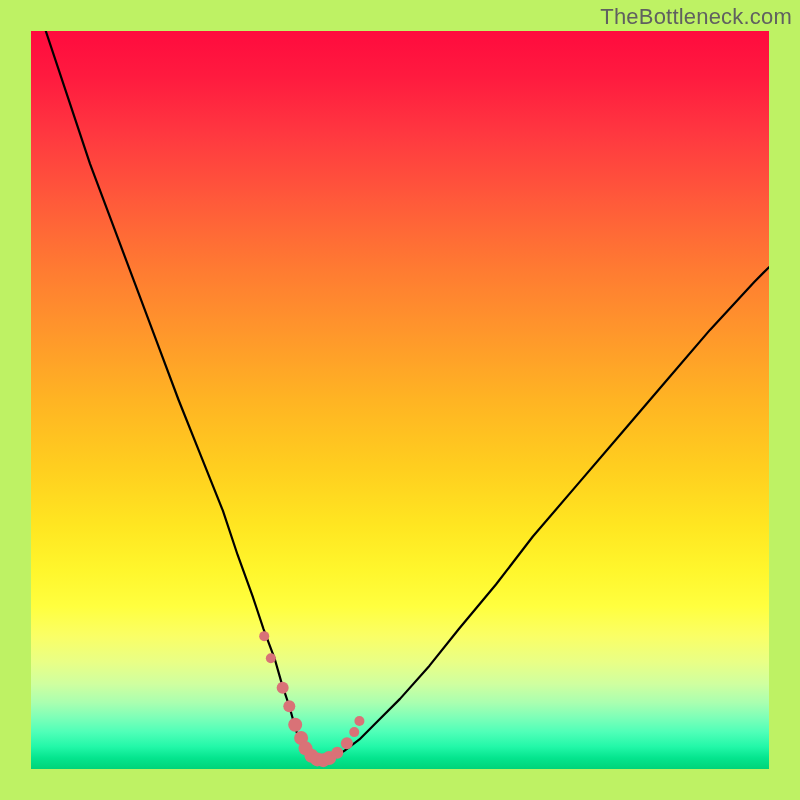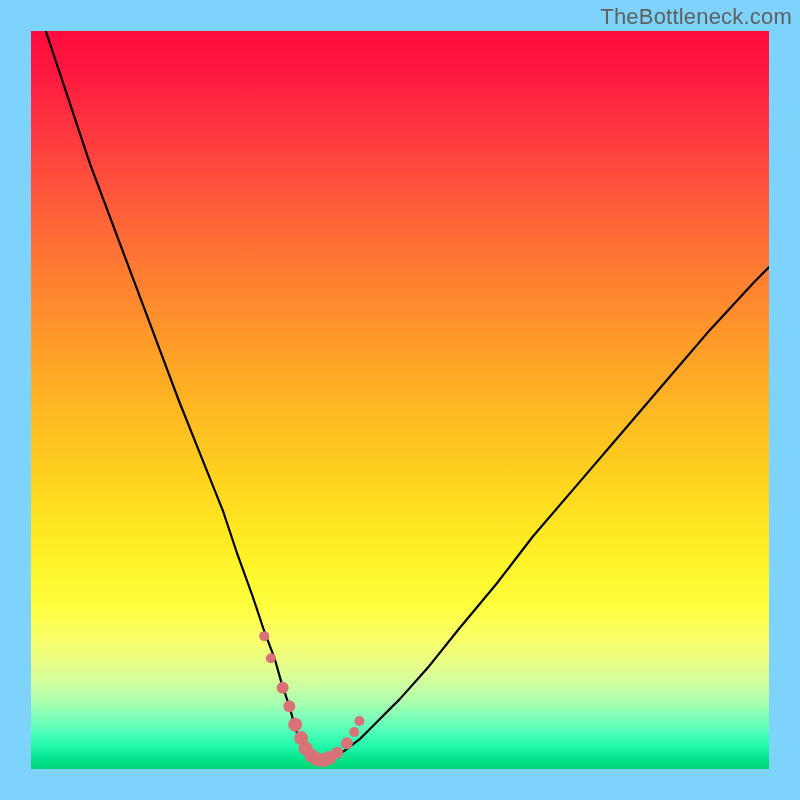--- a/index.html
+++ b/index.html
@@ -7,21 +7,21 @@
     padding: 0;
     width: 800px;
     height: 800px;
     overflow: hidden;
     background: #000;
     font-family: Arial, Helvetica, sans-serif;
   }
   .frame {
     position: absolute;
     inset: 0;
-    background: #7dd3fc;
+    background: #bef264;
     padding-left: 29px;
   }
   .plot {
     position: absolute;
     left: 31px;
     top: 31px;
     width: 738px;
     height: 738px;
     overflow: hidden;
   }

